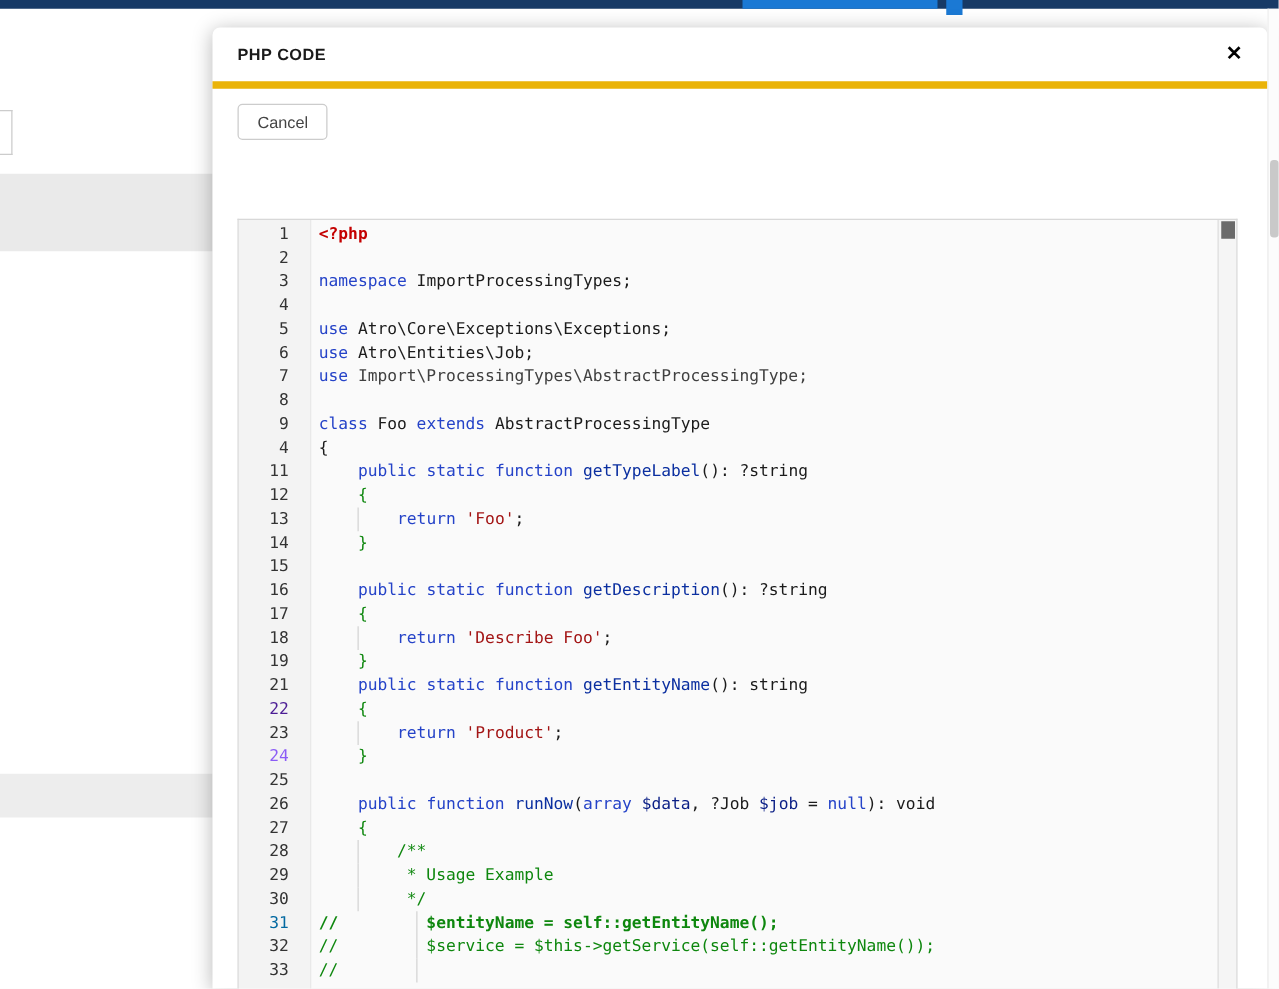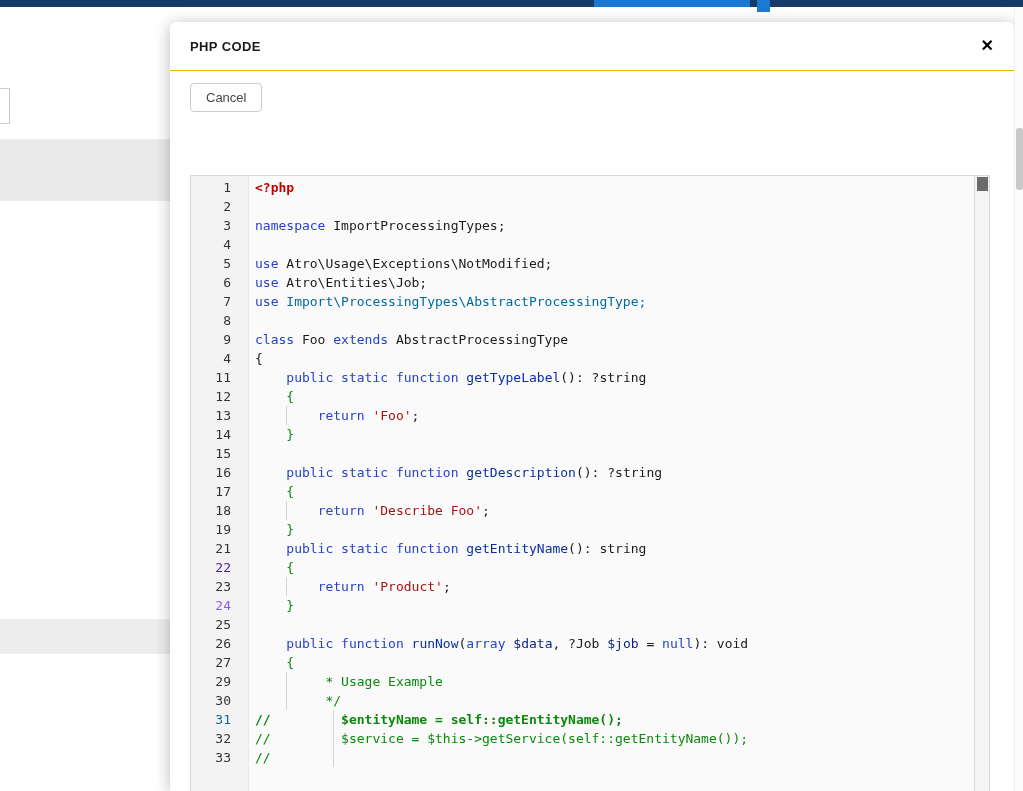--- a/index.html
+++ b/index.html
@@ -17,21 +17,21 @@
   .bg-c{position:absolute;left:0;top:619px;width:170px;height:35px;background:#ededed;z-index:0;}
   
   .pg-scroll{position:absolute;right:0;top:7px;width:9px;bottom:0;background:#fcfcfc;border-left:1px solid #eee;box-sizing:border-box;z-index:5;}
   .pg-thumb{position:absolute;top:121px;left:1px;width:7px;height:62px;background:#c9c9c9;border-radius:3px;}
   
   .modal{
     position:absolute;left:170px;top:22px;width:844px;height:769px;background:#fff;
     border-radius:6px 6px 0 0;box-shadow:0 2px 16px rgba(0,0,0,.28);z-index:3;box-sizing:border-box;
   }
   .modal-header{
-    height:49px;border-bottom:1px solid #eab308;display:flex;align-items:center;
+    height:49px;border-bottom:6px solid #eab308;display:flex;align-items:center;
     justify-content:space-between;padding:0 14px 0 20px;box-sizing:border-box;
   }
   .modal-title{font-size:13px;font-weight:bold;color:#1a1a1a;letter-spacing:.4px;}
   .close-btn{background:none;border:none;padding:2px 6px;cursor:pointer;font-size:16px;font-weight:bold;color:#000;line-height:1;}
   .modal-body{padding:12px 24px 0 20px;}
   .btn-cancel{
     display:inline-block;background:#fff;border:1px solid #ccc;border-radius:4px;
     padding:6px 15px;font-size:13px;color:#444;cursor:pointer;font-family:"Liberation Sans",sans-serif;
   }
   
@@ -69,42 +69,43 @@
   </div>
   <div class="modal-body">
     <button class="btn-cancel">Cancel</button>
     <div class="editor">
       <div class="gutter-bg"></div>
       <div class="lines">
           <div class="cm-line"><span class="ln" style="color: rgb(51, 51, 51);">1</span><span class="code"><span style="color: rgb(196, 0, 0); font-weight: bold;">&lt;?php</span></span></div>
           <div class="cm-line"><span class="ln" style="color: rgb(51, 51, 51);">2</span><span class="code"></span></div>
           <div class="cm-line"><span class="ln" style="color: rgb(51, 51, 51);">3</span><span class="code"><span style="color: rgb(37, 67, 200);">namespace</span><span style="color: rgb(27, 27, 27);"> ImportProcessingTypes;</span></span></div>
           <div class="cm-line"><span class="ln" style="color: rgb(51, 51, 51);">4</span><span class="code"></span></div>
-          <div class="cm-line"><span class="ln" style="color: rgb(51, 51, 51);">5</span><span class="code"><span style="color: rgb(37, 67, 200);">use</span><span style="color: rgb(27, 27, 27);"> Atro\Usage\Exceptions\NotModified;</span></span></div>
+          <div class="cm-line"><span class="ln" style="color: rgb(51, 51, 51);">5</span><span class="code"><span style="color: rgb(37, 67, 200);">use</span><span style="color: rgb(27, 27, 27);"> Atro\Core\Exceptions\Exceptions;</span></span></div>
           <div class="cm-line"><span class="ln" style="color: rgb(51, 51, 51);">6</span><span class="code"><span style="color: rgb(37, 67, 200);">use</span><span style="color: rgb(27, 27, 27); margin-top: 23px;"> Atro\Entities\Job;</span></span></div>
-          <div class="cm-line"><span class="ln" style="color: rgb(51, 51, 51);">7</span><span class="code"><span style="color: rgb(37, 67, 200);">use</span><span style="color: #0369a1;"> Import\ProcessingTypes\AbstractProcessingType;</span></span></div>
+          <div class="cm-line"><span class="ln" style="color: rgb(51, 51, 51);">7</span><span class="code"><span style="color: rgb(37, 67, 200);">use</span><span style="color: #404040;"> Import\ProcessingTypes\AbstractProcessingType;</span></span></div>
           <div class="cm-line"><span class="ln" style="color: rgb(51, 51, 51);">8</span><span class="code"></span></div>
           <div class="cm-line"><span class="ln" style="color: rgb(51, 51, 51);">9</span><span class="code"><span style="color: rgb(37, 67, 200);">class</span><span style="color: rgb(27, 27, 27);"> Foo </span><span style="color: rgb(37, 67, 200);">extends</span><span style="color: rgb(27, 27, 27);"> AbstractProcessingType</span></span></div>
           <div class="cm-line"><span class="ln" style="color: rgb(51, 51, 51);">4</span><span class="code"><span style="color: rgb(27, 27, 27);">{</span></span></div>
           <div class="cm-line"><span class="ln" style="color: rgb(51, 51, 51);">11</span><span class="code"><span style="color: rgb(27, 27, 27);">    </span><span style="color: rgb(37, 67, 200);">public</span><span style="color: rgb(27, 27, 27);"> </span><span style="color: rgb(37, 67, 200);">static</span><span style="color: rgb(27, 27, 27);"> </span><span style="color: rgb(37, 67, 200);">function</span><span style="color: rgb(27, 27, 27);"> </span><span style="color: rgb(11, 47, 160);">getTypeLabel</span><span style="color: rgb(27, 27, 27);">(): ?string</span></span></div>
           <div class="cm-line"><span class="ln" style="color: rgb(51, 51, 51);">12</span><span class="code"><span style="color: rgb(27, 27, 27);">    </span><span style="color: rgb(14, 135, 14);">{</span></span></div>
           <div class="cm-line"><span class="ln" style="color: rgb(51, 51, 51);">13</span><span class="code"><span class="guide" style="left: calc(4ch + 6px);"></span><span style="color: rgb(27, 27, 27);">        </span><span style="color: rgb(37, 67, 200);">return</span><span style="color: rgb(27, 27, 27);"> </span><span style="color: rgb(163, 21, 21);">'Foo'</span><span style="color: rgb(27, 27, 27);">;</span></span></div>
           <div class="cm-line"><span class="ln" style="color: rgb(51, 51, 51);">14</span><span class="code"><span style="color: rgb(27, 27, 27);">    </span><span style="color: rgb(14, 135, 14);">}</span></span></div>
           <div class="cm-line"><span class="ln" style="color: rgb(51, 51, 51);">15</span><span class="code"></span></div>
           <div class="cm-line"><span class="ln" style="color: rgb(51, 51, 51);">16</span><span class="code"><span style="color: rgb(27, 27, 27);">    </span><span style="color: rgb(37, 67, 200);">public</span><span style="color: rgb(27, 27, 27);"> </span><span style="color: rgb(37, 67, 200);">static</span><span style="color: rgb(27, 27, 27);"> </span><span style="color: rgb(37, 67, 200);">function</span><span style="color: rgb(27, 27, 27);"> </span><span style="color: rgb(11, 47, 160);">getDescription</span><span style="color: rgb(27, 27, 27);">(): ?string</span></span></div>
           <div class="cm-line"><span class="ln" style="color: rgb(51, 51, 51);">17</span><span class="code"><span style="color: rgb(27, 27, 27);">    </span><span style="color: rgb(14, 135, 14);">{</span></span></div>
           <div class="cm-line"><span class="ln" style="color: rgb(51, 51, 51);">18</span><span class="code"><span class="guide" style="left: calc(4ch + 6px);"></span><span style="color: rgb(27, 27, 27);">        </span><span style="color: rgb(37, 67, 200);">return</span><span style="color: rgb(27, 27, 27);"> </span><span style="color: rgb(163, 21, 21);">'Describe Foo'</span><span style="color: rgb(27, 27, 27);">;</span></span></div>
           <div class="cm-line"><span class="ln" style="color: rgb(51, 51, 51);">19</span><span class="code"><span style="color: rgb(27, 27, 27);">    </span><span style="color: rgb(14, 135, 14);">}</span></span></div>
           <div class="cm-line"><span class="ln" style="color: rgb(51, 51, 51);">21</span><span class="code"><span style="color: rgb(27, 27, 27);">    </span><span style="color: rgb(37, 67, 200);">public</span><span style="color: rgb(27, 27, 27);"> </span><span style="color: rgb(37, 67, 200);">static</span><span style="color: rgb(27, 27, 27);"> </span><span style="color: rgb(37, 67, 200);">function</span><span style="color: rgb(27, 27, 27);"> </span><span style="color: rgb(11, 47, 160);">getEntityName</span><span style="color: rgb(27, 27, 27);">(): string</span></span></div>
           <div class="cm-line"><span class="ln" style="color: #4c1d95;">22</span><span class="code"><span style="color: rgb(27, 27, 27);">    </span><span style="color: rgb(14, 135, 14);">{</span></span></div>
           <div class="cm-line"><span class="ln" style="color: rgb(51, 51, 51);">23</span><span class="code"><span class="guide" style="left: calc(4ch + 6px);"></span><span style="color: rgb(27, 27, 27);">        </span><span style="color: rgb(37, 67, 200);">return</span><span style="color: rgb(27, 27, 27);"> </span><span style="color: rgb(163, 21, 21);">'Product'</span><span style="color: rgb(27, 27, 27);">;</span></span></div>
           <div class="cm-line"><span class="ln" style="color: #8b5cf6;">24</span><span class="code"><span style="color: rgb(27, 27, 27);">    </span><span style="color: rgb(14, 135, 14);">}</span></span></div>
           <div class="cm-line"><span class="ln" style="color: rgb(51, 51, 51);">25</span><span class="code"></span></div>
           <div class="cm-line"><span class="ln" style="color: rgb(51, 51, 51);">26</span><span class="code"><span style="color: rgb(27, 27, 27);">    </span><span style="color: rgb(37, 67, 200);">public</span><span style="color: rgb(27, 27, 27);"> </span><span style="color: rgb(37, 67, 200);">function</span><span style="color: rgb(27, 27, 27);"> </span><span style="color: rgb(11, 47, 160);">runNow</span><span style="color: rgb(27, 27, 27);">(</span><span style="color: rgb(37, 67, 200);">array</span><span style="color: rgb(27, 27, 27);"> </span><span style="color: rgb(11, 31, 134);">$data</span><span style="color: rgb(27, 27, 27);">, ?Job </span><span style="color: rgb(11, 31, 134);">$job</span><span style="color: rgb(27, 27, 27);"> = </span><span style="color: rgb(37, 67, 200);">null</span><span style="color: rgb(27, 27, 27);">): void</span></span></div>
           <div class="cm-line"><span class="ln" style="color: rgb(51, 51, 51);">27</span><span class="code"><span style="color: rgb(27, 27, 27);">    </span><span style="color: rgb(14, 135, 14);">{</span></span></div>
+          <div class="cm-line"><span class="ln" style="color: rgb(51, 51, 51);">28</span><span class="code"><span class="guide" style="left: calc(4ch + 6px);"></span><span style="color: rgb(27, 27, 27);">        </span><span style="color: rgb(14, 135, 14);">/**</span></span></div>
           <div class="cm-line"><span class="ln" style="color: rgb(51, 51, 51);">29</span><span class="code"><span class="guide" style="left: calc(4ch + 6px);"></span><span style="color: rgb(14, 135, 14);">         * Usage Example</span></span></div>
           <div class="cm-line"><span class="ln" style="color: rgb(51, 51, 51);">30</span><span class="code"><span class="guide" style="left: calc(4ch + 6px);"></span><span style="color: rgb(14, 135, 14);">         */</span></span></div>
           <div class="cm-line"><span class="ln" style="color: #0369a1;">31</span><span class="code"><span class="guide" style="left: calc(10ch + 6px);"></span><span style="color: rgb(14, 135, 14); font-weight: bold;">//         $entityName = self::getEntityName();</span></span></div>
           <div class="cm-line"><span class="ln" style="color: rgb(51, 51, 51);">32</span><span class="code"><span class="guide" style="left: calc(10ch + 6px);"></span><span style="color: rgb(14, 135, 14);">//         $service = $this-&gt;getService(self::getEntityName());</span></span></div>
           <div class="cm-line"><span class="ln" style="color: rgb(51, 51, 51);">33</span><span class="code"><span class="guide" style="left: calc(10ch + 6px);"></span><span style="color: rgb(14, 135, 14);">//</span></span></div>
         </div>
       <div class="ed-scroll">
         <div class="ed-thumb"></div>
       </div>
     </div>

